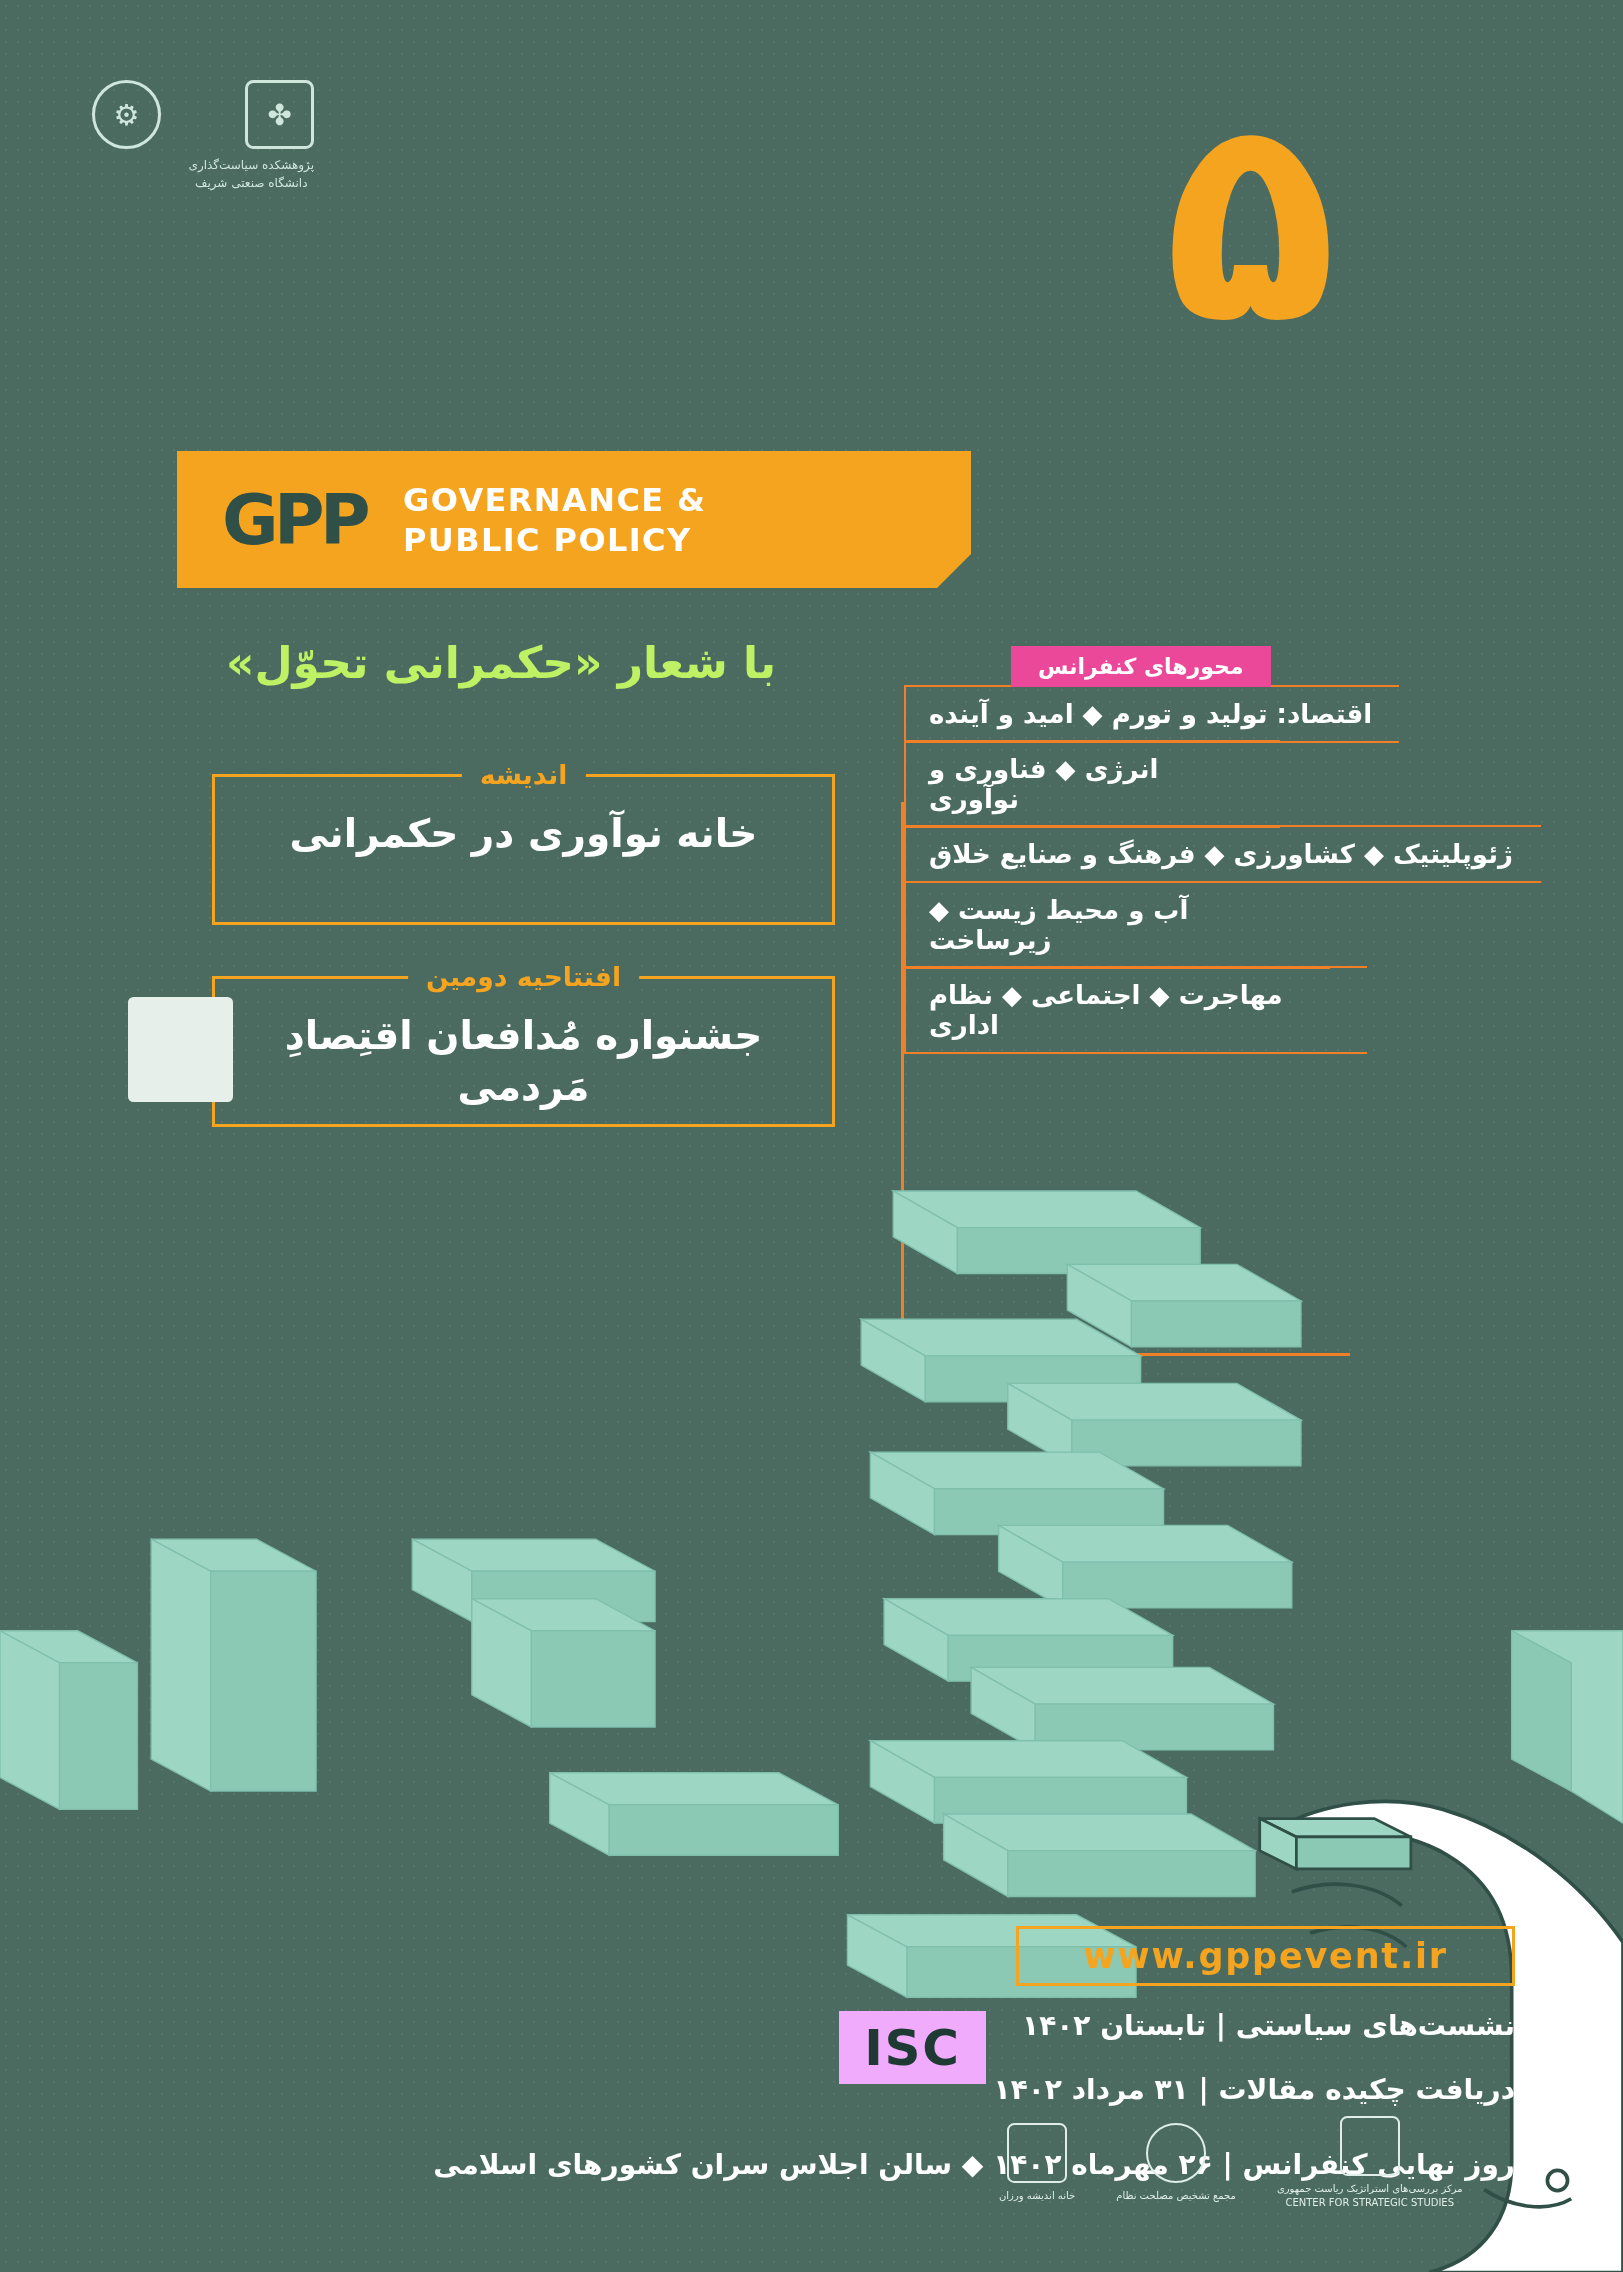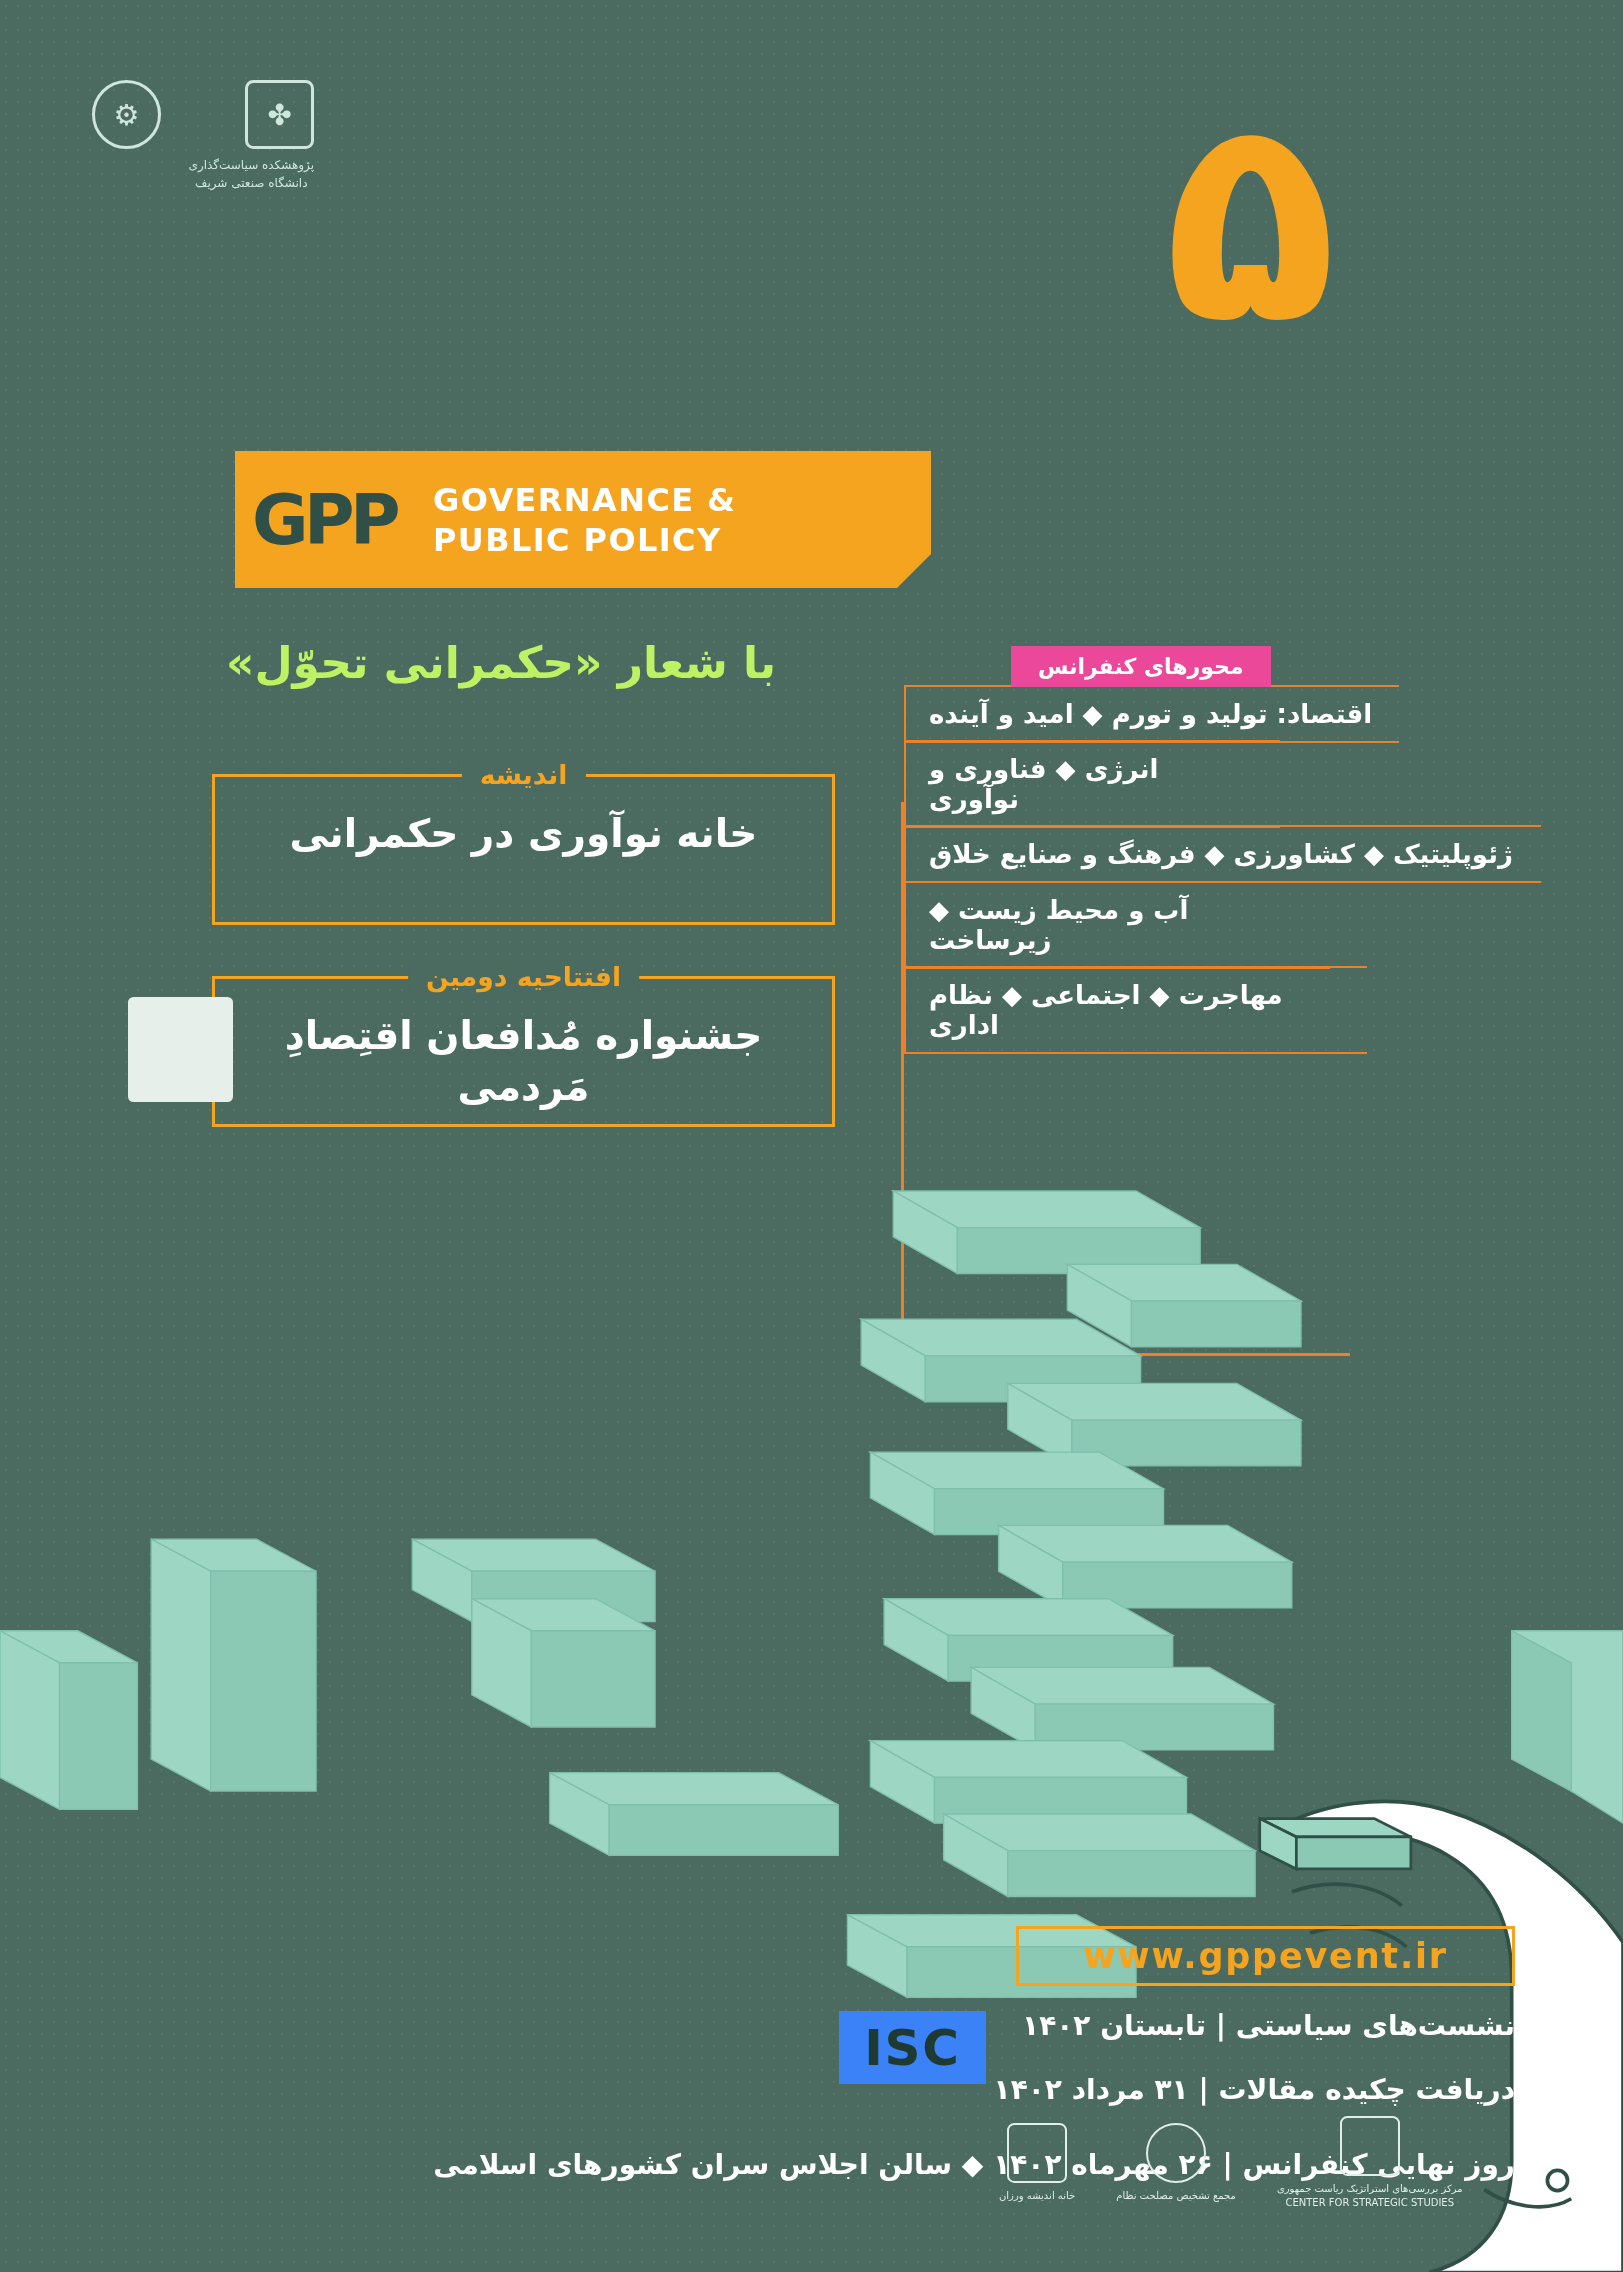--- a/index.html
+++ b/index.html
@@ -78,26 +78,26 @@
   }
   .title-corner{
     position:absolute;
     width:25px;height:25px;
     background:#f5a41f;
   }
   .tc-bl{ left:-6.4px; bottom:-6.4px; }
   
   .gpp-bar{
     position:absolute;
-    top:451px; right:692px;
-    width:696px; height:137px;
+    top:451px; right:652px;
+    width:794px; height:137px;
     background:#f5a41f;
     display:flex; align-items:center;
     direction:ltr;
-    padding-left:17px;
+    padding-left:45px;
     box-sizing:border-box;
   }
   .gpp-logo{
     font-size:69px;
     font-weight:bold;
     color:#2f4f47;
     letter-spacing:-4.6px;
     font-family:"DejaVu Sans", sans-serif;
   }
   .gpp-text{
@@ -236,21 +236,21 @@
     text-align:right;
     white-space:nowrap;
   }
   .fl1{ top:2009px; }
   .fl2{ top:2073px; }
   .fl3{ top:2148px; }
   .isc{
     position:absolute;
     top:2011px; right:637px;
     width:147px;height:73px;
-    background:#3b82f6;
+    background:#f0abfc;
     display:flex;align-items:center;justify-content:center;
   }
   .isc span{
     color:#1e3a33;
     font-size:50px;
     font-weight:bold;
     font-family:"DejaVu Sans", sans-serif;
     letter-spacing:1.8px;
   }
   .foot-logos{

